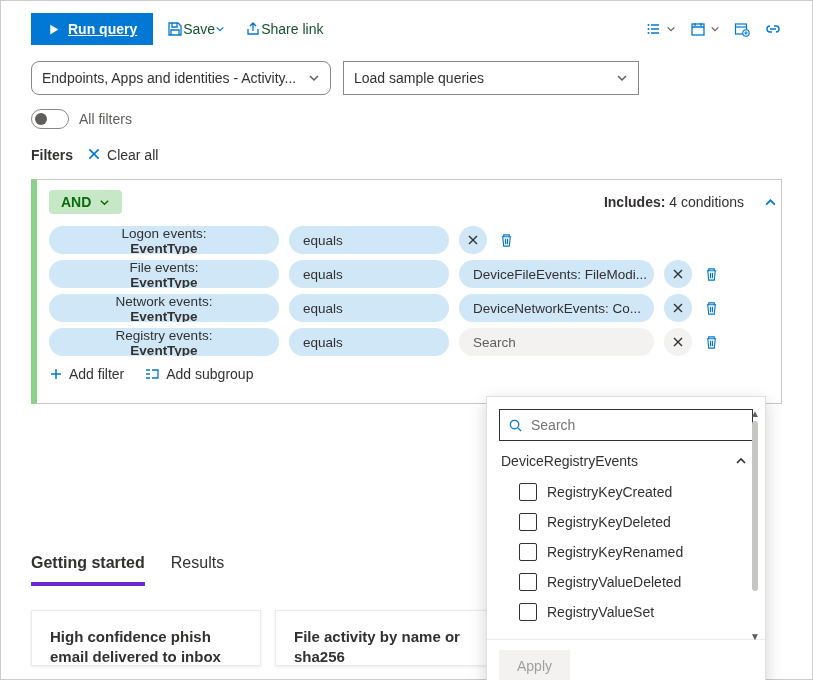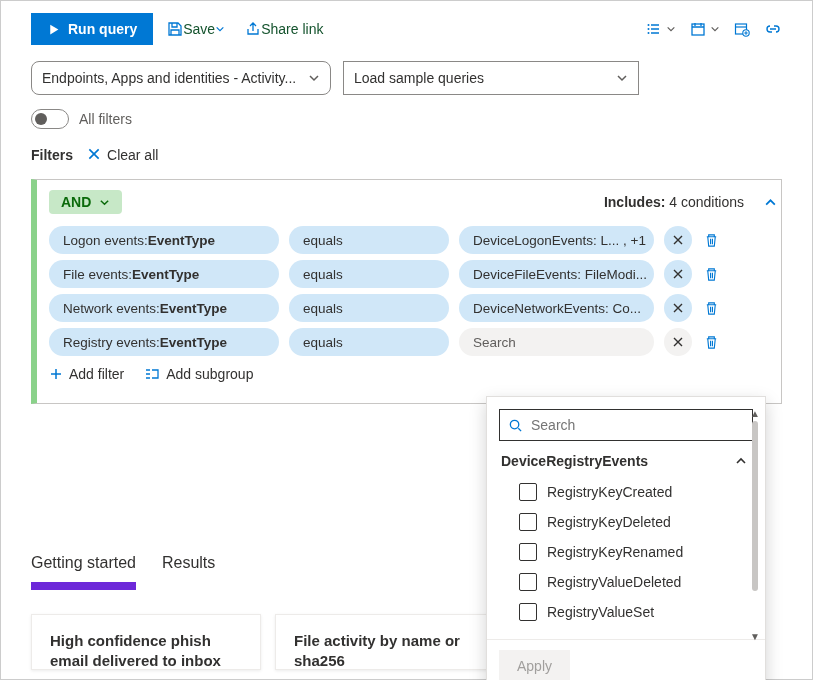--- a/index.html
+++ b/index.html
@@ -1,18 +1,18 @@
 <!DOCTYPE html>
 <html><head>
 <meta charset="utf-8">
 <style>
   * { box-sizing: border-box; margin: 0; padding: 0; }
   body { font-family: "Segoe UI", -apple-system, sans-serif; font-size: 14px; color: #323130; background: #fff; width: 813px; height: 680px; border: 1px solid #ccc; overflow: hidden; }
   .toolbar { display: flex; align-items: center; gap: 8px; padding: 12px 20px 16px 30px; }
-  .run-btn { background: #0078d4; color: #fff; border: none; padding: 6px 16px; height: 32px; font-size: 14px; display: flex; align-items: center; gap: 8px; cursor: pointer; font-weight: 600; }
+  .run-btn { background: #0078d4; color: #fff; border: none; padding: 6px 16px; height: 32px; font-size: 14px; display: flex; align-items: center; gap: 8px; cursor: pointer; font-weight: 600; text-decoration: underline; }
   .tb-btn { background: none; border: none; color: #14532d; font-size: 14px; display: flex; align-items: center; cursor: pointer; padding: 4px 6px; }
   .tb-btn svg, .tb-icon svg { color: #0078d4; }
   .flex-spacer { flex: 1; }
   .icon-row { display: flex; align-items: center; gap: 14px; padding-right: 10px; }
   .icon-row .ic { color: #0078d4; cursor: pointer; display: flex; align-items: center; gap: 4px; }
   .selects-row { display: flex; gap: 12px; padding: 0 30px 14px 30px; }
   .sel { border: 1px solid #8a8886; height: 34px; display: flex; align-items: center; justify-content: space-between; padding: 0 10px; font-size: 14px; cursor: pointer; background: #fff; }
   .sel1 { width: 300px; border-radius: 8px; }
   .sel2 { width: 296px; }
   .toggle-row { display: flex; align-items: center; gap: 10px; padding: 0 30px 18px 30px; }
@@ -24,44 +24,44 @@
   .clear-all { display: flex; align-items: flex-start; gap: 6px; color: #323130; cursor: pointer; }
   .clear-all svg { color: #0078d4; }
   .builder { margin: 0 30px 0 30px; border: 1px solid #c8c6c4; border-left: 6px solid #8ad28a; padding: 10px 4px 12px 12px; position: relative; height: 225px; }
   .builder-top { display: flex; align-items: center; justify-content: space-between; margin-bottom: 12px; }
   .and-pill { background: #c7e8c7; color: #0b6a0b; font-weight: 600; padding: 4px 12px; border-radius: 4px; display: flex; align-items: center; gap: 8px; cursor: pointer; }
   .includes { font-size: 14px; display: flex; align-items: center; gap: 20px; }
   .includes b { font-weight: 600; }
   .cond-rows { display: flex; flex-direction: column; gap: 6px; }
   .cond { display: flex; gap: 10px; align-items: center; }
   .pill { background: #d0e7f8; border-radius: 14px; height: 28px; display: flex; align-items: center; padding: 0 14px; font-size: 13.5px; color: #323130; white-space: nowrap; overflow: hidden; text-overflow: ellipsis; }
-  .pill-field { width: 230px; }
+  .pill-field { width: 230px; flex-direction: column; }
   .pill-op { width: 160px; }
   .pill-val { width: 195px; }
   .pill-field b, .pill-val b { font-weight: 600; }
   .pill-grey { background: #f3f2f1; color: #605e5c; }
   .x-circle { width: 28px; height: 28px; border-radius: 14px; background: #d0e7f8; display: flex; align-items: center; justify-content: center; cursor: pointer; }
   .x-circle.grey { background: #f3f2f1; }
   .trash { color: #0078d4; cursor: pointer; width: 18px; display: flex; justify-content: center; }
   .add-row { display: flex; align-items: center; gap: 20px; margin-top: 10px; }
   .add-link { display: flex; align-items: center; gap: 6px; color: #323130; cursor: pointer; font-size: 14px; }
   .add-link svg { color: #0078d4; }
   .tabs { display: flex; gap: 26px; padding: 0 30px; margin-top: 140px; border-bottom: 0; }
   .tab { padding: 10px 0 10px 0; font-size: 16px; cursor: pointer; }
-  .tab.active { border-bottom: 8px solid #6d28d9; font-weight: 400; color: #323130; }
+  .tab.active { border-bottom: 4px solid #6d28d9; font-weight: 700; color: #323130; }
   .cards { display: flex; gap: 14px; padding: 24px 30px 0 30px; }
   .card { border: 1px solid #edebe9; box-shadow: 0 1px 3px rgba(0,0,0,0.08); padding: 16px 18px; width: 230px; height: 56px; display: flex; align-items: flex-start; cursor: pointer; }
   .card-title { font-weight: 600; font-size: 15px; line-height: 1.3; }
   
   .popup { position: absolute; left: 486px; top: 396px; width: 280px; background: #fff; border: 1px solid #e1dfdd; box-shadow: 0 6px 16px rgba(0,0,0,0.18); z-index: 50; }
   .popup-inner { padding: 12px 12px 12px 12px; }
   .search-box { border: 1px solid #323130; height: 32px; display: flex; align-items: center; gap: 8px; padding: 0 8px; }
   .search-box svg { color: #0078d4; }
   .search-box input { border: none; outline: none; font-size: 14px; flex: 1; color: #605e5c; }
-  .group-head { display: flex; align-items: center; justify-content: space-between; font-weight: 700; padding: 12px 6px 8px 2px; cursor: pointer; }
+  .group-head { display: flex; align-items: center; justify-content: space-between; font-weight: 400; padding: 12px 6px 8px 2px; cursor: pointer; }
   .opt { display: flex; align-items: center; gap: 10px; padding: 6px 2px 6px 20px; cursor: pointer; }
   .chk { width: 18px; height: 18px; border: 1px solid #323130; border-radius: 2px; background: #fff; }
   .popup-foot { border-top: 1px solid #edebe9; padding: 10px 12px; }
   .apply-btn { background: #f3f2f1; border: none; color: #a19f9d; padding: 6px 18px; height: 32px; font-size: 14px; cursor: pointer; }
   .scroll-col { position: absolute; right: 2px; top: 12px; bottom: 50px; width: 16px; display: flex; flex-direction: column; align-items: center; justify-content: space-between; }
   .scroll-track { width: 6px; flex: 1; background: transparent; margin: 2px 0; border-radius: 4px; position: relative; }
   .scroll-thumb { position: absolute; top: 0; width: 6px; height: 170px; background: #c8c6c4; border-radius: 4px; }
   .tri { color: #605e5c; font-size: 10px; line-height: 10px; }
   svg { display: block; }
   .chev { color: #605e5c; }
@@ -179,21 +179,20 @@
     </div>
   </div>
   <div class="cond-rows">
 
   <div class="cond">
         <span class="pill pill-field">
           <span>Logon events: </span>
           <b>EventType</b>
         </span>
         <span class="pill pill-op">equals</span>
-        <span class="pill pill-val">DeviceLogonEvents: L... , +1</span>
         <span class="x-circle">
           <svg width="12" height="12" viewBox="0 0 12 12">
             <path stroke="#323130" stroke-width="1.4" d="M2 2l8 8M10 2l-8 8"></path>
           </svg>
         </span>
         <span class="trash">
           <svg width="15" height="15" viewBox="0 0 14 16">
             <path fill="none" stroke="#0078d4" stroke-width="1.2" d="M2 4h10M4 4V2h6v2M3 4l1 10h6l1-10M6 6v6M8 6v6"></path>
           </svg>
         </span>

